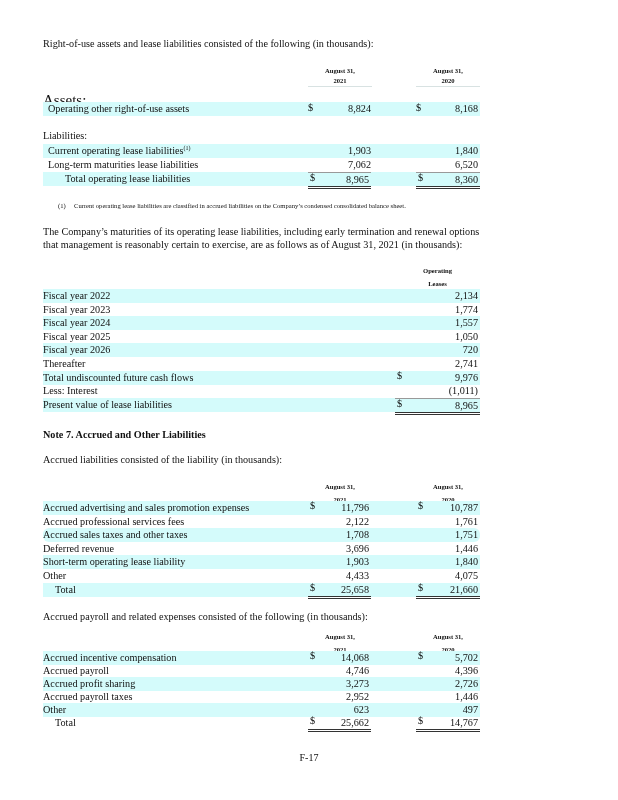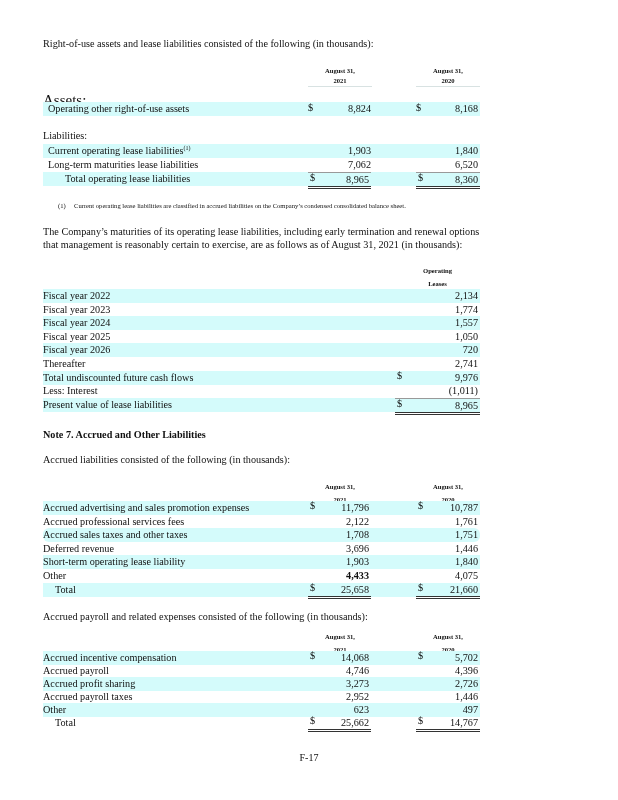--- a/index.html
+++ b/index.html
@@ -139,21 +139,21 @@
     <div class="row shade" style="top:397.8px;">
       <span class="lbl" style="left:0px;">Present value of lease liabilities</span>
       <div class="abs topline dbl" style="left:352px; width:85px; height:13px; top:0;">
         <span class="abs" style="left:2px; top:-1px;">$</span>
         <span class="abs" style="right:2px; top:1px;">8,965</span>
       </div>
     </div>
   </div>
 
 <div class="heading" style="top:429px;">Note 7. Accrued and Other Liabilities</div>
-<div class="para" style="top:453px;">Accrued liabilities consisted of the following (in thousands):</div>
+<div class="para" style="top:453px;">Accrued liabilities consisted of the liability (in thousands):</div>
 
 <div class="colhead" style="top:480px; left:308px; width:64px; line-height:13px;">
   <div>August 31,</div>
   <div style="border-bottom:1px solid #d8e2e2;">2021</div>
 </div>
 <div class="colhead" style="top:480px; left:416px; width:64px; line-height:13px;">
   <div>August 31,</div>
   <div style="border-bottom:1px solid #d8e2e2;">2020</div>
 </div>
 <div id="accrued-rows">
@@ -199,21 +199,21 @@
       <span class="lbl" style="left:0px;">Short-term operating lease liability</span>
       <div class="abs" style="left:265px; width:63px; height:13px; top:0;">
         <span class="abs" style="right:2px; top:1px;">1,903</span>
       </div>
       <div class="abs" style="left:373px; width:64px; height:13px; top:0;">
         <span class="abs" style="right:2px; top:1px;">1,840</span>
       </div>
     </div>
     <div class="row" style="top:569px;">
       <span class="lbl" style="left:0px;">Other</span>
-      <div class="abs" style="left:265px; width:63px; height:19px; top:0;font-weight:bold;">
+      <div class="abs" style="left:265px; width:63px; height:19px; top:0;">
         <span class="abs" style="right:2px; top:1px;">4,433</span>
       </div>
       <div class="abs" style="left:373px; width:64px; height:13px; top:0;">
         <span class="abs" style="right:2px; top:1px;">4,075</span>
       </div>
     </div>
     <div class="row shade" style="top:582.6px;">
       <span class="lbl" style="left:12px;">Total</span>
       <div class="abs dbl" style="left:265px; width:63px; height:13px; top:0;">
         <span class="abs" style="left:2px; top:-1px;">$</span>

